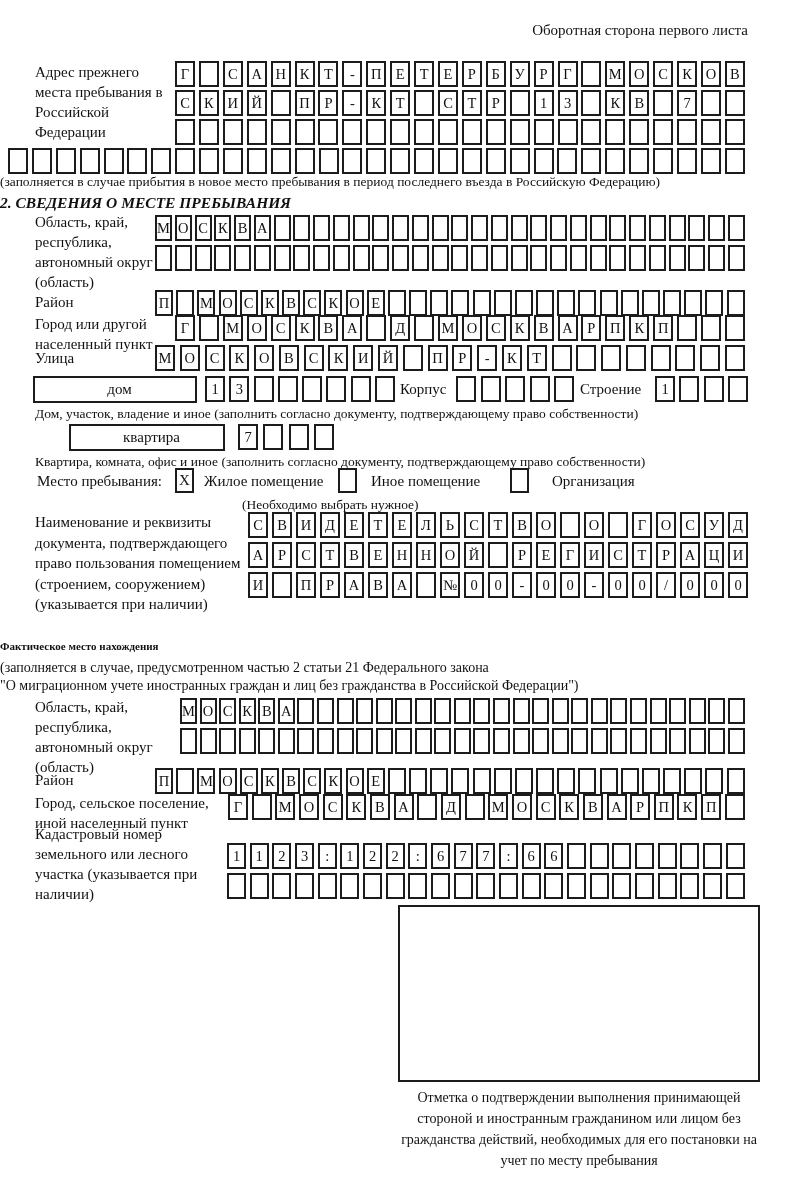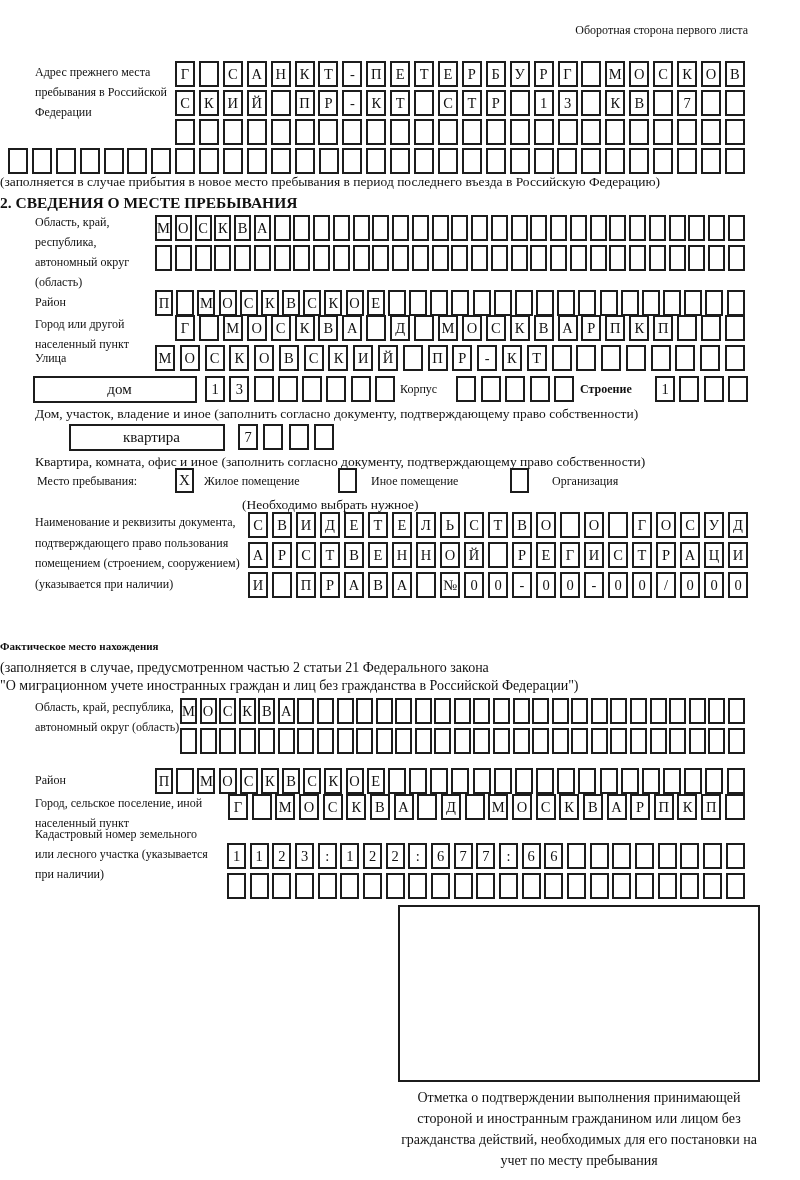--- a/index.html
+++ b/index.html
@@ -1,20 +1,20 @@
 <!DOCTYPE html>
 <html><head>
 <meta charset="utf-8">
 <style>
   html,body{margin:0;padding:0;background:#fff;}
   #page{
     position:relative; width:800px; height:1180px; background:#ffffff;
     font-family:"Liberation Serif","DejaVu Serif",serif; color:#111;
   }
-  .lbl{position:absolute; font-size:12px; line-height:20px; color:#111;}
+  .lbl{position:absolute; font-size:15px; line-height:20px; color:#111;}
   .caption{position:absolute; font-size:13.5px; color:#111;}
   .center{left:0; width:800px; text-align:left;}
   .bold{font-weight:bold;}
   .boxrow{position:absolute; display:flex; justify-content:space-between;}
   .box{
     width:var(--bw,20px); height:26px; box-sizing:border-box;
     border:2px solid #1c1c1c; background:#fff;
     display:flex; align-items:center; justify-content:center;
     font-size:14.5px; line-height:1;
   }
@@ -147,21 +147,21 @@
       <span class="box"></span>
       <span class="box"></span>
       <span class="box"></span>
       <span class="box"></span>
       <span class="box"></span>
       <span class="box"></span>
       <span class="box"></span>
     </div>
   <div class="caption center" style="top:174px;">(заполняется в случае прибытия в новое место пребывания в период последнего въезда в Российскую Федерацию)</div>
 
-  <div class="lbl bold center" style="position:absolute; top:193px; font-size:15.5px;">2. СВЕДЕНИЯ О МЕСТЕ ПРЕБЫВАНИЯ</div>
+  <div class="lbl bold center" style="position:absolute; top:193px; font-size:15.5px;font-style:italic;">2. СВЕДЕНИЯ О МЕСТЕ ПРЕБЫВАНИЯ</div>
 
   <div class="lbl" style="left:35px; top:212px; width:120px;">Область, край, республика, автономный округ (область)</div>
   <div class="boxrow" style="left:155px; top:215px; width:590px; --bw:17px;">
       <span class="box filled">М</span>
       <span class="box filled">О</span>
       <span class="box filled">С</span>
       <span class="box filled">К</span>
       <span class="box filled">В</span>
       <span class="box filled">А</span>
       <span class="box"></span>
@@ -324,21 +324,21 @@
       <span class="box"></span>
     </div>
   <div class="lbl" style="left:400px; top:379px;">Корпус</div>
   <div class="boxrow" style="left:456px; top:376px; width:118px; --bw:20px;">
       <span class="box"></span>
       <span class="box"></span>
       <span class="box"></span>
       <span class="box"></span>
       <span class="box"></span>
     </div>
-  <div class="lbl" style="left:580px; top:379px;font-weight:bold;">Строение</div>
+  <div class="lbl" style="left:580px; top:379px;">Строение</div>
   <div class="boxrow" style="left:655px; top:376px; width:93px; --bw:20px;">
       <span class="box filled">1</span>
       <span class="box"></span>
       <span class="box"></span>
       <span class="box"></span>
     </div>
   <div class="caption" style="left:35px; top:406px;">Дом, участок, владение и иное (заполнить согласно документу, подтверждающему право собственности)</div>
 
   <div class="cellbox" style="left:33px; top:424px; width:156px;margin-left:36px;">
       <span>квартира</span>

